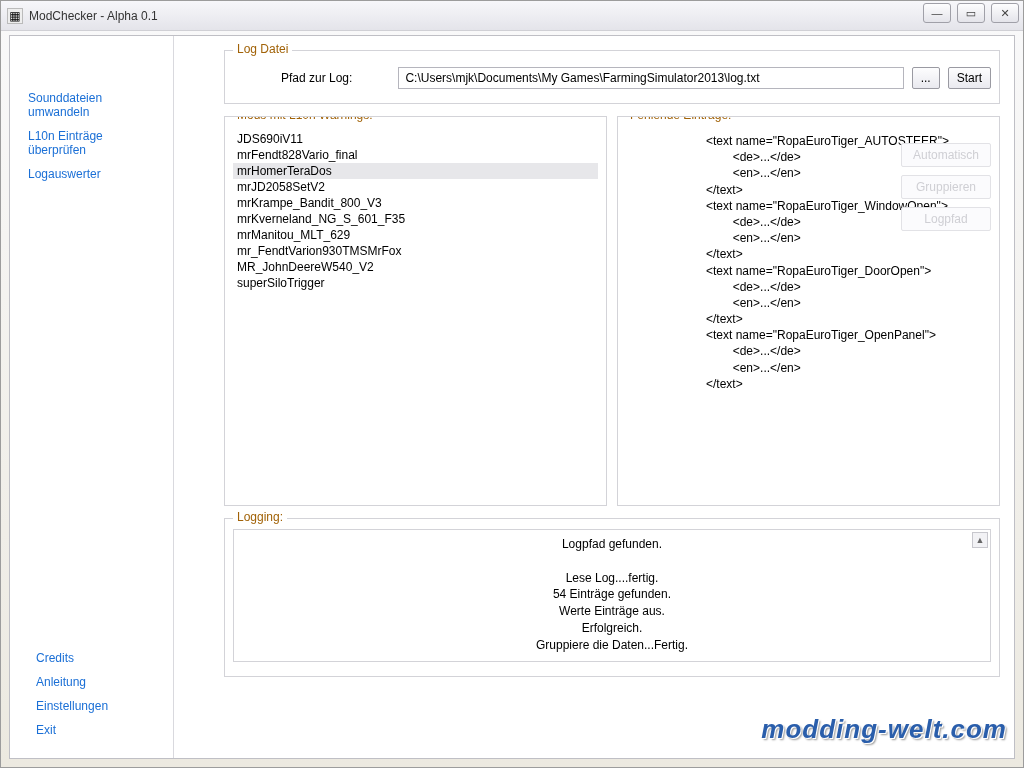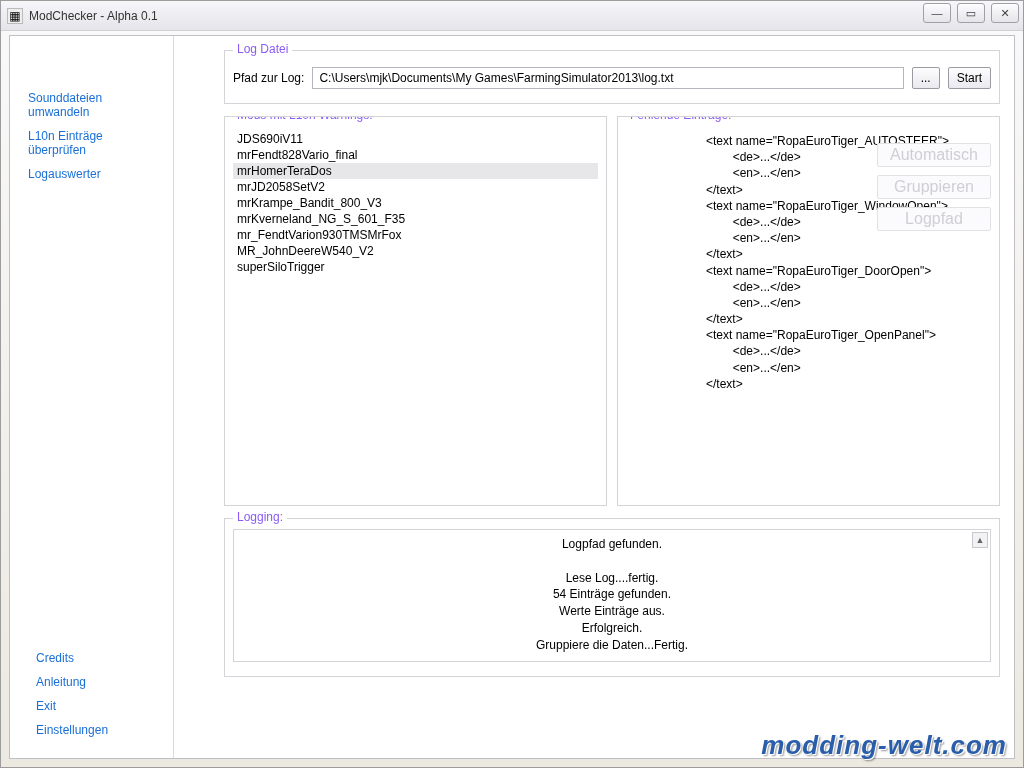--- a/index.html
+++ b/index.html
@@ -27,47 +27,47 @@
     position:absolute; left:0; top:0; width:164px; bottom:0; background:#fff;
     border-right:1px solid #d9d9de; padding-top:50px;
   }
   .sidebar a { display:block; padding:5px 18px; color:#1a6fd6; text-decoration:none; cursor:pointer; }
   .sidebar-bottom { position:absolute; bottom:16px; left:0; right:0;margin-left:8px; }
   .sidebar-bottom a { padding:5px 18px; }
 
   .main { position:absolute; left:200px; right:0; top:0; bottom:0; padding:14px; }
 
   .groupbox { border:1px solid #d3d3d8; background:#fff; position:relative; padding:10px 8px 8px 8px; }
-  .groupbox-title, .legend { position:absolute; top:-9px; left:8px; background:#fff; padding:0 4px; color:#8b5cf6; }
+  .groupbox-title, .legend { position:absolute; top:-9px; left:8px; background:#fff; padding:0 4px; color:#a16207; }
 
   .log-path-row { display:flex; align-items:center; gap:8px; margin-top:6px; }
-  .path-label { white-space:nowrap; }
-  .path-input { flex:1; height:22px; border:1px solid #b5b5bd; padding:2px 6px; background:#fff; font-size:12px; }
+  .path-label { white-space:nowrap;margin-left:48px; }
+  .path-input { flex:1; height:22px; border:1px solid #b5b5bd; padding:2px 6px; background:#fff; font-size:12px;margin-left:38px; }
   .smallbtn { height:22px; min-width:28px; padding:0 8px; border:1px solid #9a9aa2; background:linear-gradient(#fdfdfe,#e9e9ef); border-radius:2px; cursor:pointer; font-size:12px; }
 
   .midrow { display:flex; gap:10px; margin-top:12px; height:390px;justify-content:center; }
   .panel { border:1px solid #d3d3d8; background:#fff; padding:10px 8px 8px 8px; position:relative; overflow:hidden; }
   .panel-left  { flex:1; }
   .panel-right { flex:1; position:relative; }
 
   .modlist { list-style:none; margin:4px 0 0 0; padding:0; }
   .modlist li { padding:1px 4px; cursor:default; }
   .modlist li.sel { background:#e7e7ea; }
 
   .xml-pre { font-family:"Segoe UI",Arial,sans-serif; font-size:12px; white-space:pre; margin:6px 0 0 0; line-height:1.35; }
 
   .ghost-buttons { position:absolute; right:8px; top:26px; display:flex; flex-direction:column; gap:8px; }
-  .ghost-buttons button { width:114px; height:24px; border:1px solid #e2e2e6; color:#cfcfd4; background:#fbfbfd; border-radius:2px; cursor:default; font-size:16px; }
+  .ghost-buttons button { width:90px; height:24px; border:1px solid #e2e2e6; color:#cfcfd4; background:#fbfbfd; border-radius:2px; cursor:default; font-size:12px; }
 
   .logging-box { margin-top:12px; height:159px; }
   .logging-inner { border:1px solid #d3d3d8; padding:6px 8px; height:calc(100% - 6px); overflow:auto; position:relative; }
   .logging-pre { margin:0; font-family:"Segoe UI",Arial,sans-serif; font-size:12px; white-space:pre-wrap; line-height:1.4;text-align:center; }
   .scroll-up { position:absolute; right:2px; top:2px; width:16px; height:16px; border:1px solid #c7c7cd; background:#f2f2f5; font-size:9px; display:flex; align-items:center; justify-content:center; color:#666; cursor:pointer; }
 
-  .watermark { position:absolute; right:16px; bottom:6px; font-size:26px; font-weight:bold; color:#2a5eab; text-shadow:1px 1px 0 #fff, 2px 2px 2px rgba(0,0,0,.4); font-style:italic; letter-spacing:1px; pointer-events:none;margin-left:20px; }
+  .watermark { position:absolute; right:16px; bottom:22px; font-size:26px; font-weight:bold; color:#2a5eab; text-shadow:1px 1px 0 #fff, 2px 2px 2px rgba(0,0,0,.4); font-style:italic; letter-spacing:1px; pointer-events:none;margin-left:20px; }
 </style>
 </head>
 <body>
 
 <div class="window">
 
   <div class="titlebar">
     <div class="app-icon">▦</div>
     <span class="title-text">ModChecker - Alpha 0.1</span>
     <div class="win-controls">
@@ -81,22 +81,22 @@
 
     <div class="sidebar">
       <div>
         <a>Sounddateien umwandeln</a>
         <a>L10n Einträge überprüfen</a>
         <a>Logauswerter</a>
       </div>
       <div class="sidebar-bottom">
         <a>Credits</a>
         <a>Anleitung</a>
+        <a>Einstellungen</a>
         <a>Exit</a>
-        <a>Einstellungen</a>
       </div>
     </div>
 
     <div class="main">
 
       <div class="groupbox" style="height:54px;">
         <span class="groupbox-title">Log Datei</span>
         <div class="log-path-row">
           <span class="path-label">Pfad zur Log:</span>
           <input class="path-input" value="C:\Users\mjk\Documents\My Games\FarmingSimulator2013\log.txt" style="">
@@ -109,20 +109,21 @@
 
         <div class="panel panel-left">
           <span class="legend">Mods mit L10n Warnings:</span>
           <ul class="modlist" id="modlist">
               <li>JDS690iV11</li>
               <li>mrFendt828Vario_final</li>
               <li class="sel">mrHomerTeraDos</li>
               <li>mrJD2058SetV2</li>
               <li>mrKrampe_Bandit_800_V3</li>
               <li>mrKverneland_NG_S_601_F35</li>
+              <li>mrManitou_MLT_629</li>
               <li>mr_FendtVarion930TMSMrFox</li>
               <li>MR_JohnDeereW540_V2</li>
               <li>superSiloTrigger</li>
             </ul>
         </div>
 
         <div class="panel panel-right">
           <span class="legend">Fehlende Einträge:</span>
           <div class="ghost-buttons">
             <button disabled="">Automatisch</button>

